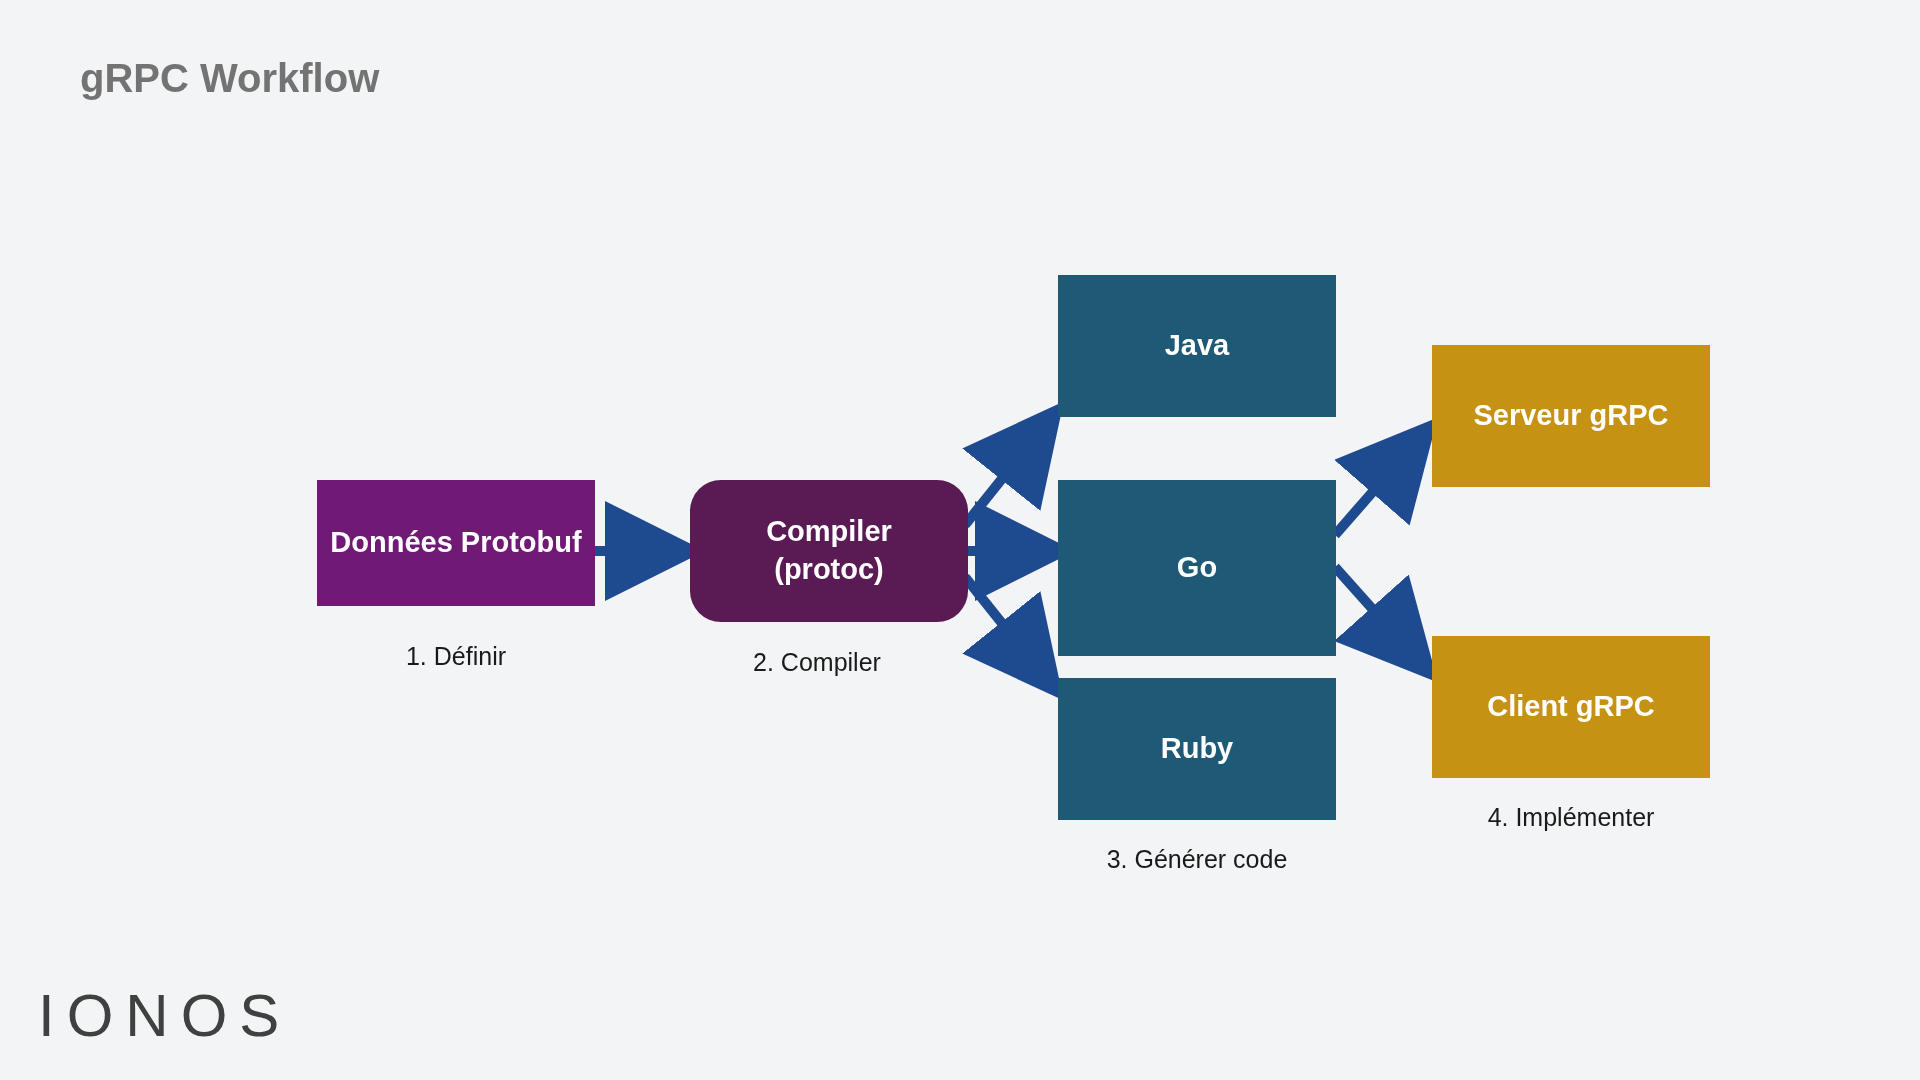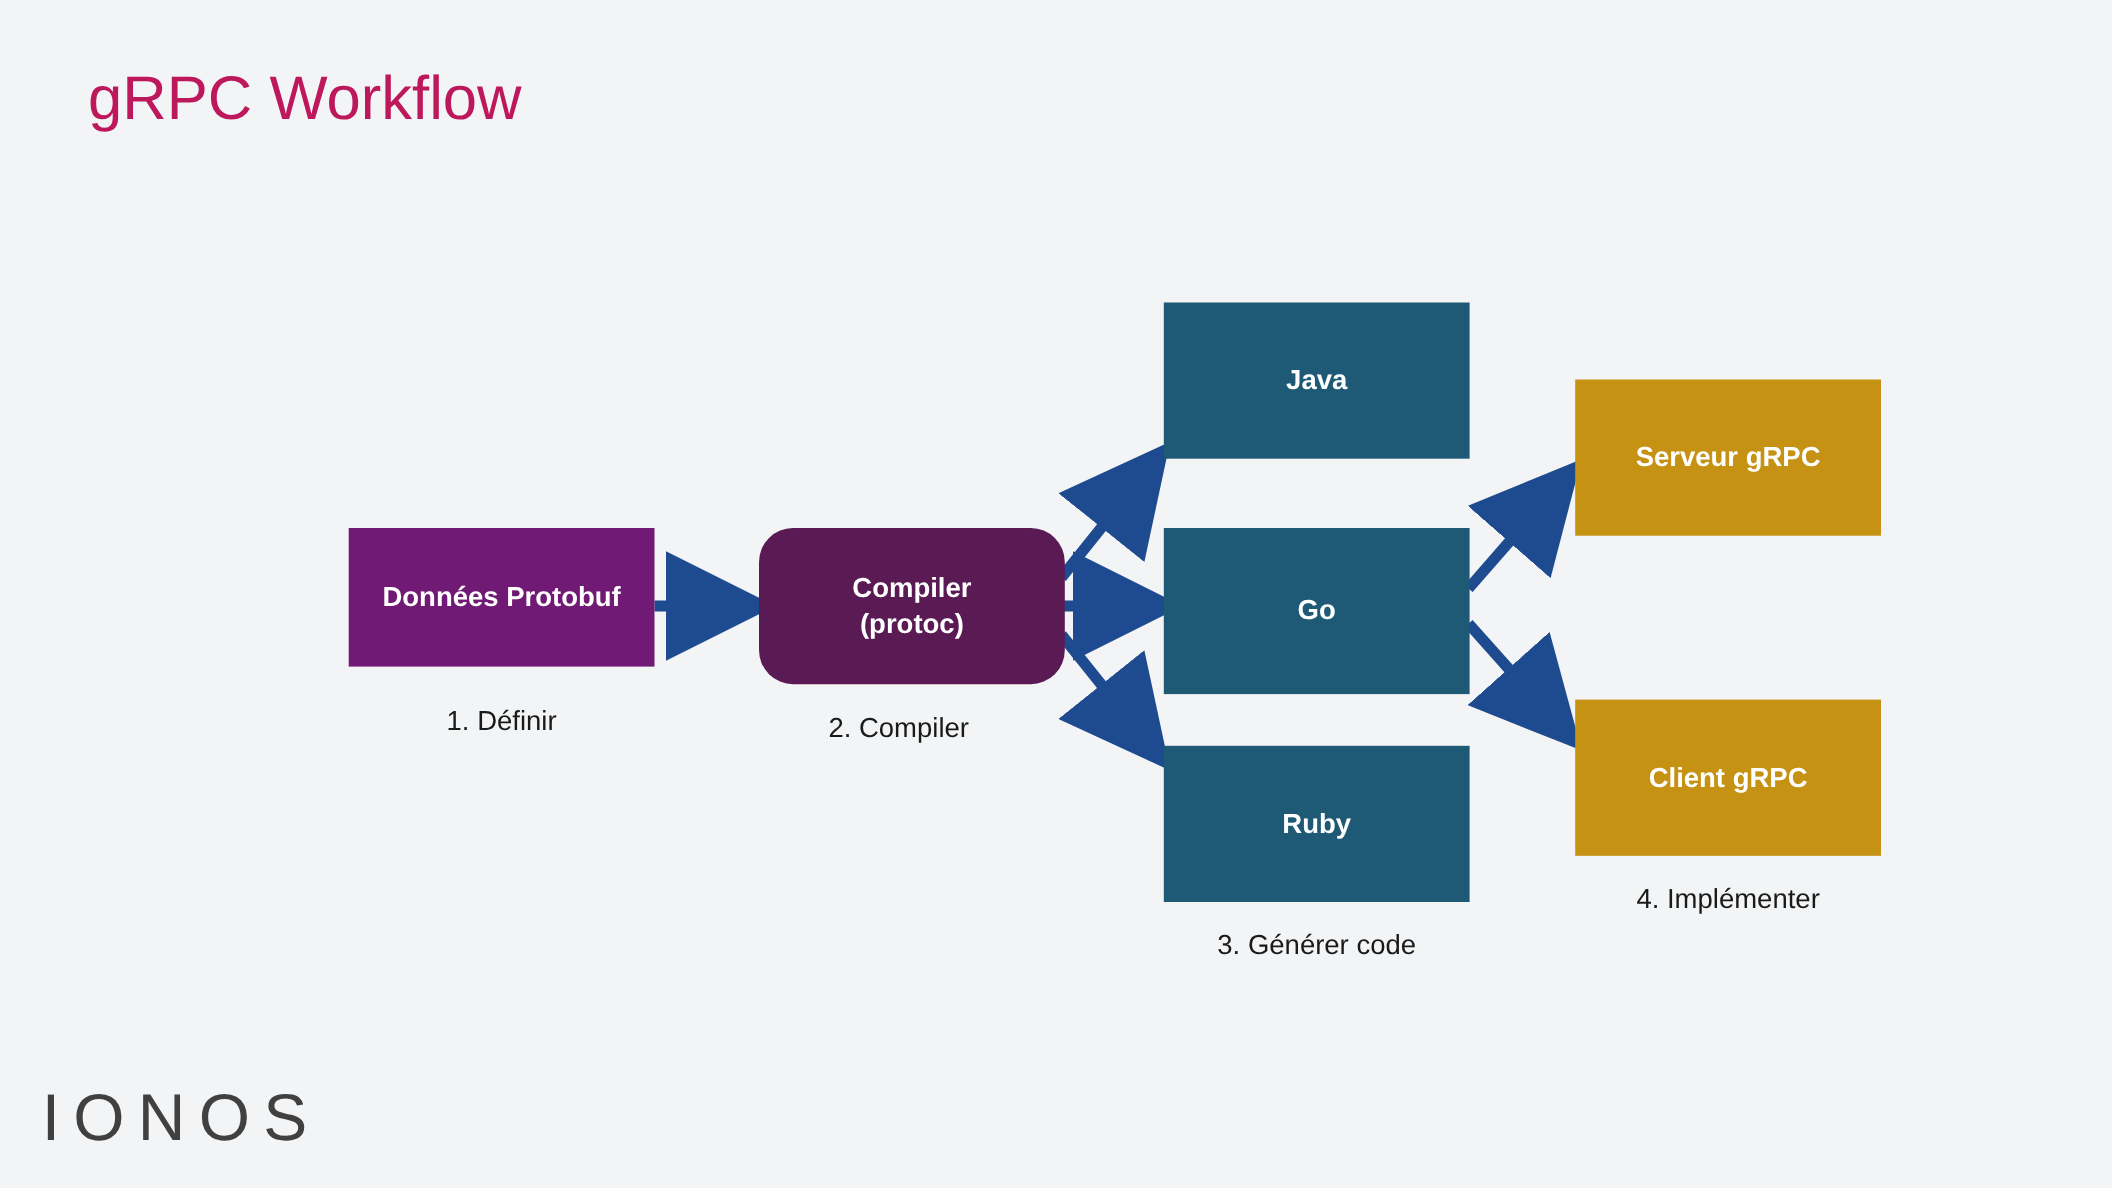--- a/index.html
+++ b/index.html
@@ -8,33 +8,33 @@
     height: 1080px;
     background: #f3f4f5;
     font-family: -apple-system, BlinkMacSystemFont, "Segoe UI", Arial, sans-serif;
     position: relative;
     overflow: hidden;
   }
   .title {
     position: absolute;
     top: 56px;
     left: 80px;
-    font-size: 56px;
-    font-weight: 400;
-    color: #be185d;
+    font-size: 40px;
+    font-weight: 700;
+    color: #737373;
   }
   .box {
     position: absolute;
     display: flex;
     align-items: center;
     justify-content: center;
     text-align: center;
     color: #fff;
     font-weight: 600;
-    font-size: 25px;
+    font-size: 29px;
     line-height: 1.3;
     padding: 8px 12px;
   }
   .caption {
     position: absolute;
     font-size: 25px;
     color: #1a1a1a;
     text-align: center;
   }
   .logo {
@@ -90,21 +90,21 @@
     <span>Compiler</span><br>
     <span>(protoc)</span>
   </span>
 </div>
 <div class="caption" style="left:678px; top:648px; width:278px;">2. Compiler</div>
 
 <div class="box" style="left:1058px; top:275px; width:278px; height:142px; background:#1e5a75;">
   <span>Java</span>
 </div>
 
-<div class="box" style="left:1058px; top:480px; width:278px; height:151px; background:#1e5a75;">
+<div class="box" style="left:1058px; top:480px; width:278px; height:176px; background:#1e5a75;">
   <span>Go</span>
 </div>
 
 <div class="box" style="left:1058px; top:678px; width:278px; height:142px; background:#1e5a75;">
   <span>Ruby</span>
 </div>
 <div class="caption" style="left:1058px; top:845px; width:278px;">3. Générer code</div>
 
 <div class="box" style="left:1432px; top:345px; width:278px; height:142px; background:#c69214;">
   <span>Serveur gRPC</span>

